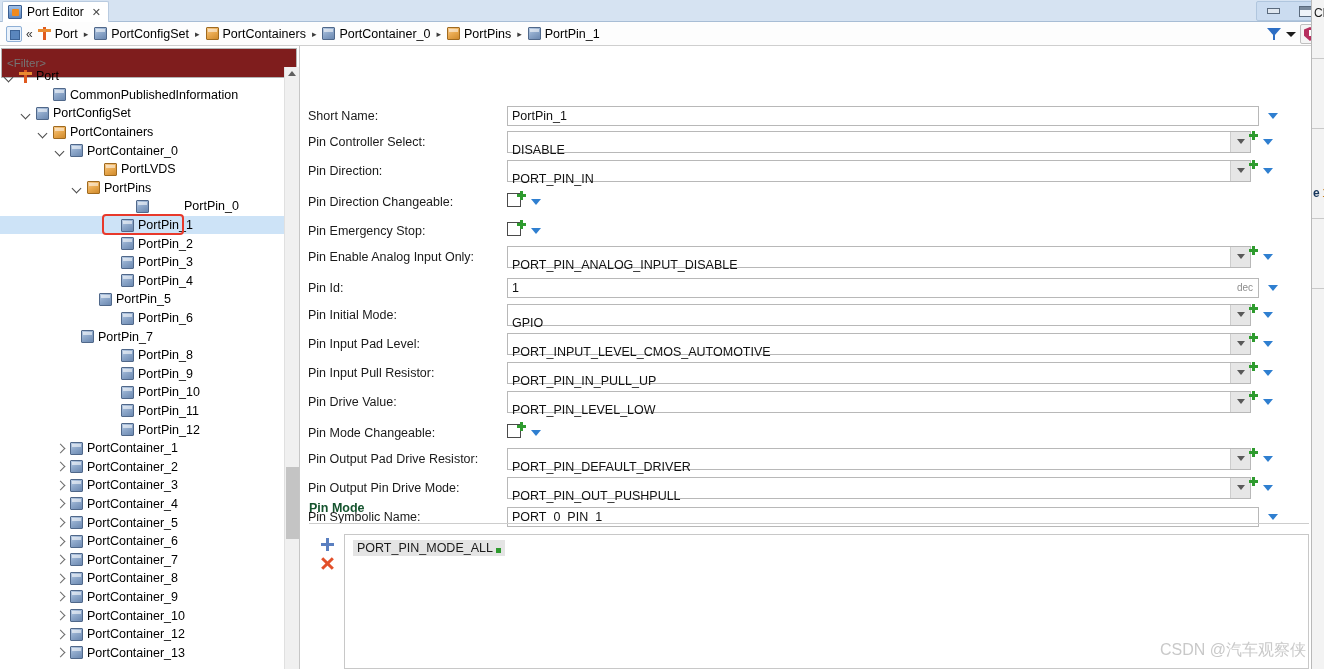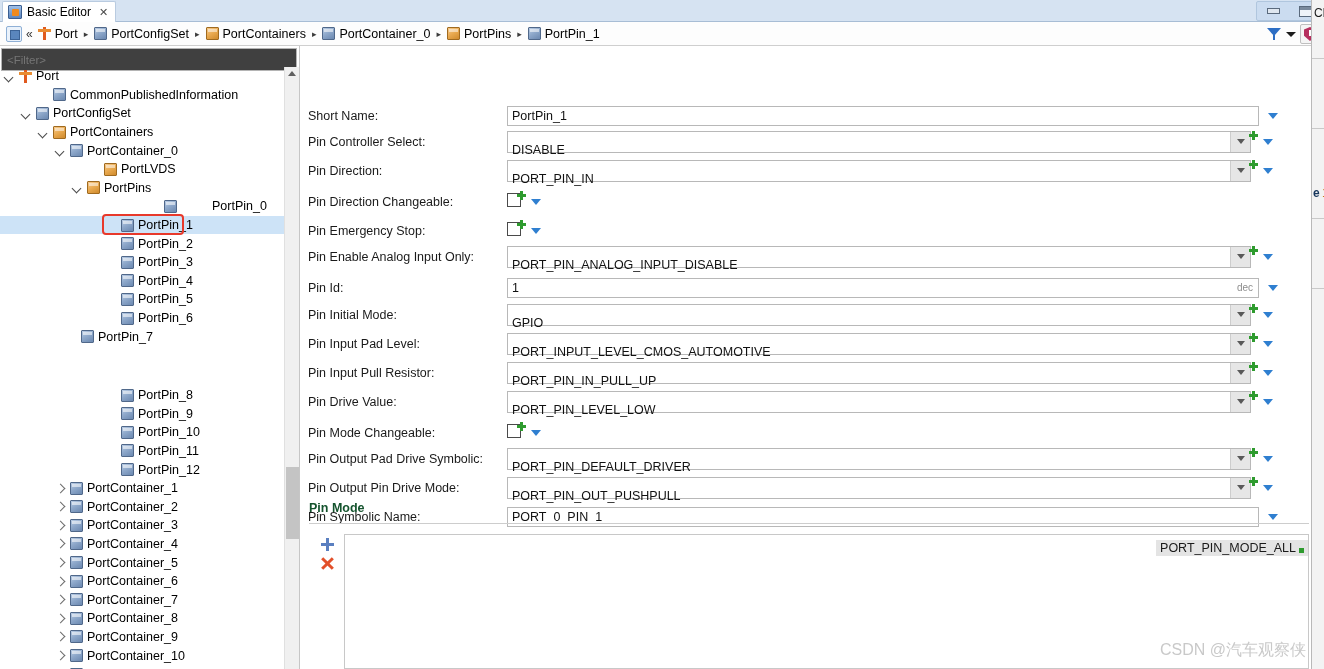--- a/index.html
+++ b/index.html
@@ -113,22 +113,22 @@
     clip-path: polygon(50% 0%, 100% 18%, 100% 62%, 50% 100%, 0 62%, 0 18%);
     position:relative;}
   .shield:after{content:"";position:absolute;left:5px;top:3px;width:2px;height:6px;background:#fff;}
 
   
   .tree-panel {
     position: absolute; left: 0; top: 46px; width: 300px; height: 623px;
     background: #fff; border-right: 1px solid #c6c6c6;
   }
   .filter-box {
-    position: absolute; left: 1px; top: 2px; width: 296px; height: 23px;
-    border: 1px solid #b4b4b4; background: #404040;
+    position: absolute; left: 1px; top: 2px; width: 296px; height: 30px;
+    border: 1px solid #b4b4b4; background: #7f1d1d;
     display: flex; align-items: center; padding-left: 3px;
   }
   .filter-box input {
     border: none; outline: none; width: 100%; font-size: 11.5px;
     color: #8e8e8e; font-family: "Liberation Sans", sans-serif; background: transparent;
   }
   .tree {
     position: absolute; left: 0; top: 21px; width: 284px; height: 602px;
     overflow: hidden;
   }
@@ -166,21 +166,21 @@
     position:absolute; left:3px; top:4px; width:0;height:0;
     border-left:4px solid transparent;border-right:4px solid transparent;border-bottom:5px solid #606060;
   }
   .tree-scroll .thumb {
     position: absolute; left: 1px; top: 400px; width: 13px; height: 72px; background: #c4c4c4;
   }
 
   
   .form {
     position: absolute; left: 301px; top: 46px; width: 1010px; height: 623px;
-    background: #fff; overflow: hidden; text-align: right;
+    background: #fff; overflow: hidden;
   }
   .frow { position: absolute; left: 0; height: 29px; display: flex; align-items: center; }
   .flabel { position:absolute; left: 7px; font-size: 12.5px; color: #1a1a1a; white-space: nowrap; }
   .fctl { position: absolute; left: 206px; }
   .txt {
     height: 20px; border: 1px solid #b8b8b8; background: #fff;
     display:flex; align-items:center; padding-left: 4px;
     font-size: 12.5px; color: #111; white-space: nowrap; overflow:hidden;
   }
   .txt.wide { width: 752px; }
@@ -260,21 +260,21 @@
   }
 </style>
 </head>
 <body>
 
 <div class="app">
 
   <div class="tabbar">
     <div class="tab">
       <span class="tab-icon"></span>
-      <span class="tab-title">Basic Editor</span>
+      <span class="tab-title">Port Editor</span>
       <span class="tab-close">✕</span>
     </div>
     <div class="win-buttons">
       <span class="wb min"></span>
       <span class="wb max"></span>
     </div>
   </div>
 
   <div class="crumbbar">
     <span class="crumb-home"></span>
@@ -352,21 +352,21 @@
         <div class="trow" style="padding-left: 89px;">
           <span class="twisty none"></span>
           <span class="ic ic-pkg"></span>
           <span class="tw">PortLVDS</span>
         </div>
         <div class="trow" style="padding-left: 72px;">
           <span class="twisty open"></span>
           <span class="ic ic-pkg"></span>
           <span class="tw">PortPins</span>
         </div>
-        <div class="trow" style="padding-left: 118px; gap: 35px;">
+        <div class="trow" style="padding-left: 90px; gap: 35px;">
           <span class="twisty none"></span>
           <span class="ic ic-cube"></span>
           <span class="tw">PortPin_0</span>
         </div>
         <div class="trow selected" style="padding-left: 106px;">
           <span class="twisty none"></span>
           <span class="ic ic-cube"></span>
           <span class="tw">PortPin_1</span>
         </div>
         <div class="trow" style="padding-left: 106px;">
@@ -377,36 +377,36 @@
         <div class="trow" style="padding-left: 106px;">
           <span class="twisty none"></span>
           <span class="ic ic-cube"></span>
           <span class="tw">PortPin_3</span>
         </div>
         <div class="trow" style="padding-left: 106px;">
           <span class="twisty none"></span>
           <span class="ic ic-cube"></span>
           <span class="tw">PortPin_4</span>
         </div>
-        <div class="trow" style="padding-left: 106px;">
+        <div class="trow" style="padding-left: 84px;">
           <span class="twisty none"></span>
           <span class="ic ic-cube"></span>
           <span class="tw">PortPin_5</span>
         </div>
         <div class="trow" style="padding-left: 106px;">
           <span class="twisty none"></span>
           <span class="ic ic-cube"></span>
           <span class="tw">PortPin_6</span>
         </div>
         <div class="trow" style="padding-left: 66px;">
           <span class="twisty none"></span>
           <span class="ic ic-cube"></span>
           <span class="tw">PortPin_7</span>
         </div>
-        <div class="trow" style="padding-left: 106px; margin-top: 40px;">
+        <div class="trow" style="padding-left: 106px;">
           <span class="twisty none"></span>
           <span class="ic ic-cube"></span>
           <span class="tw">PortPin_8</span>
         </div>
         <div class="trow" style="padding-left: 106px;">
           <span class="twisty none"></span>
           <span class="ic ic-cube"></span>
           <span class="tw">PortPin_9</span>
         </div>
         <div class="trow" style="padding-left: 106px;">
@@ -608,21 +608,21 @@
         </div>
         <div class="frow" style="top: 372px; width: 1010px;">
           <span class="flabel">Pin Mode Changeable:</span>
           <span class="fctl" style="display: flex; align-items: center;">
             <span style="position: relative; display: inline-block;"><span class="chk" style="display: inline-block;"></span></span>
             <span class="green-plus" style="position: relative; display: inline-block; margin-left: -4px; top: -6px;"></span>
             <span class="blue-tri" style="margin-left: 5px;"></span>
           </span>
         </div>
         <div class="frow" style="top: 398px; width: 1010px;">
-          <span class="flabel">Pin Output Pad Drive Symbolic:</span>
+          <span class="flabel">Pin Output Pad Drive Resistor:</span>
           <span class="fctl" style="display: flex; align-items: center;">
             <span class="combo">
               <span class="val">PORT_PIN_DEFAULT_DRIVER</span>
               <span class="arrowbox"></span>
             </span>
             <span class="green-plus" style="position: relative; display: inline-block; margin-left: -2px; top: -6px;"></span>
             <span class="blue-tri" style="margin-left: 5px;"></span>
           </span>
         </div>
         <div class="frow" style="top: 427px; width: 1010px;">

